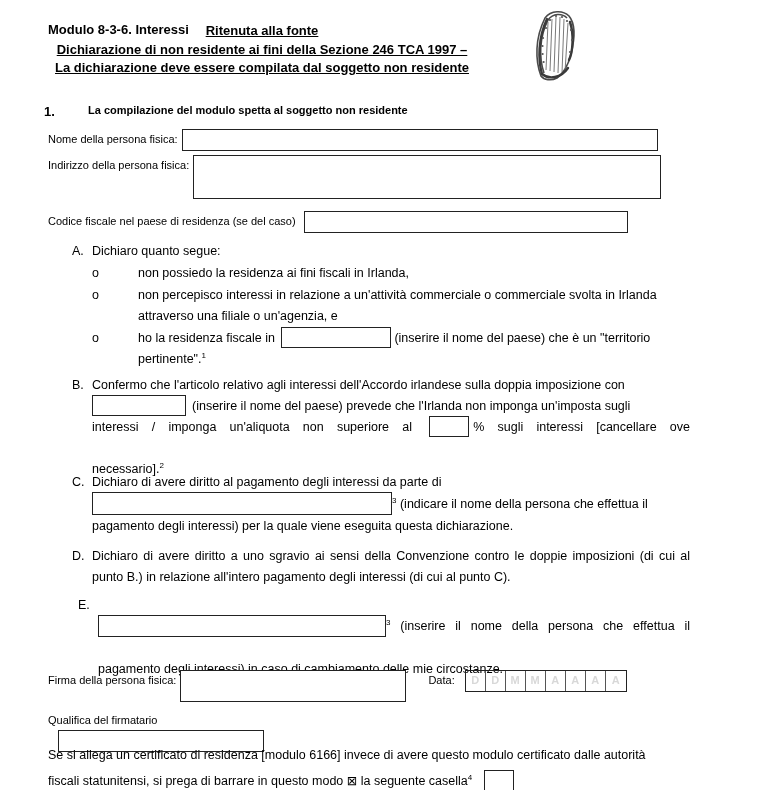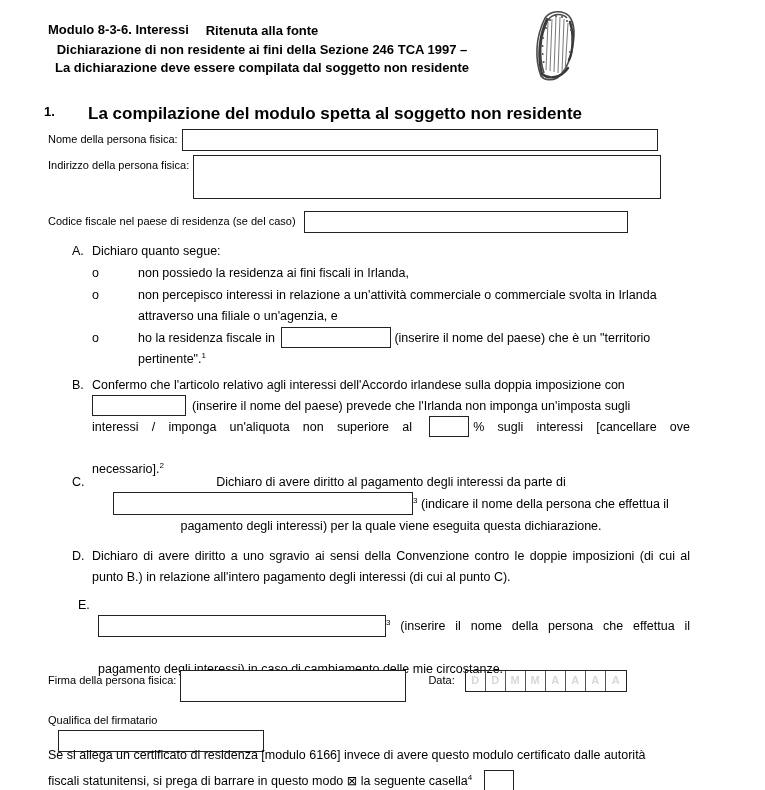--- a/index.html
+++ b/index.html
@@ -13,20 +13,21 @@
     font-family: "Liberation Sans", sans-serif;
     color: #000000;
     font-size: 12.5px;
     position: relative;
     overflow: hidden;
   }
   .page {
     position: relative;
     width: 623px;
     height: 790px;
+    text-decoration: underline;
   }
 
   
   .header {
     position: relative;
     padding-top: 22px;
   }
   .form-code {
     position: absolute;
     left: 48px;
@@ -61,21 +62,21 @@
     left: 44px;
     top: 0;
     font-weight: bold;
     font-size: 13px;
   }
   .sec-title {
     position: absolute;
     left: 88px;
     top: 0;
     font-weight: bold;
-    font-size: 17px;
+    font-size: 11px;
     white-space: nowrap;
   }
 
   
   .box {
     border: 1.4px solid #222;
     background: #fff;
     box-sizing: border-box;
     display: inline-block;
     vertical-align: middle;
@@ -269,21 +270,21 @@
         <span>interessi / imponga un'aliquota non superiore al</span>
         <span class="inline-box" style="width:40px; height:21px; margin:0 4px;"></span><span>% sugli interessi [cancellare ove</span>
         <span style="display:inline-block; width:100%; height:0;"></span>
       </span>
       <span>necessario].</span><sup class="fn">2</sup>
     </span>
   </div>
 
   <div class="item" style="left:72px; top:472px; width:618px;">
     <span class="item-letter">C.</span>
-    <span class="item-body" style="display:block; width:598px;text-align:center;">
+    <span class="item-body" style="display:block; width:598px;">
       <span>Dichiaro di avere diritto al pagamento degli interessi da parte di</span><br>
       <span class="inline-box" style="width:300px; height:23px;"></span><sup class="fn">3</sup>
       <span>(indicare il nome della persona che effettua il</span><br>
       <span>pagamento degli interessi) per la quale viene eseguita questa dichiarazione.</span>
     </span>
   </div>
 
   <div class="item" style="left:72px; top:546px; width:618px;">
     <span class="item-letter">D.</span>
     <span class="item-body just" style="display:block; width:598px;">Dichiaro di avere diritto a uno sgravio ai sensi della Convenzione contro le doppie imposizioni (di cui al punto B.) in relazione all'intero pagamento degli interessi (di cui al punto C).</span>

